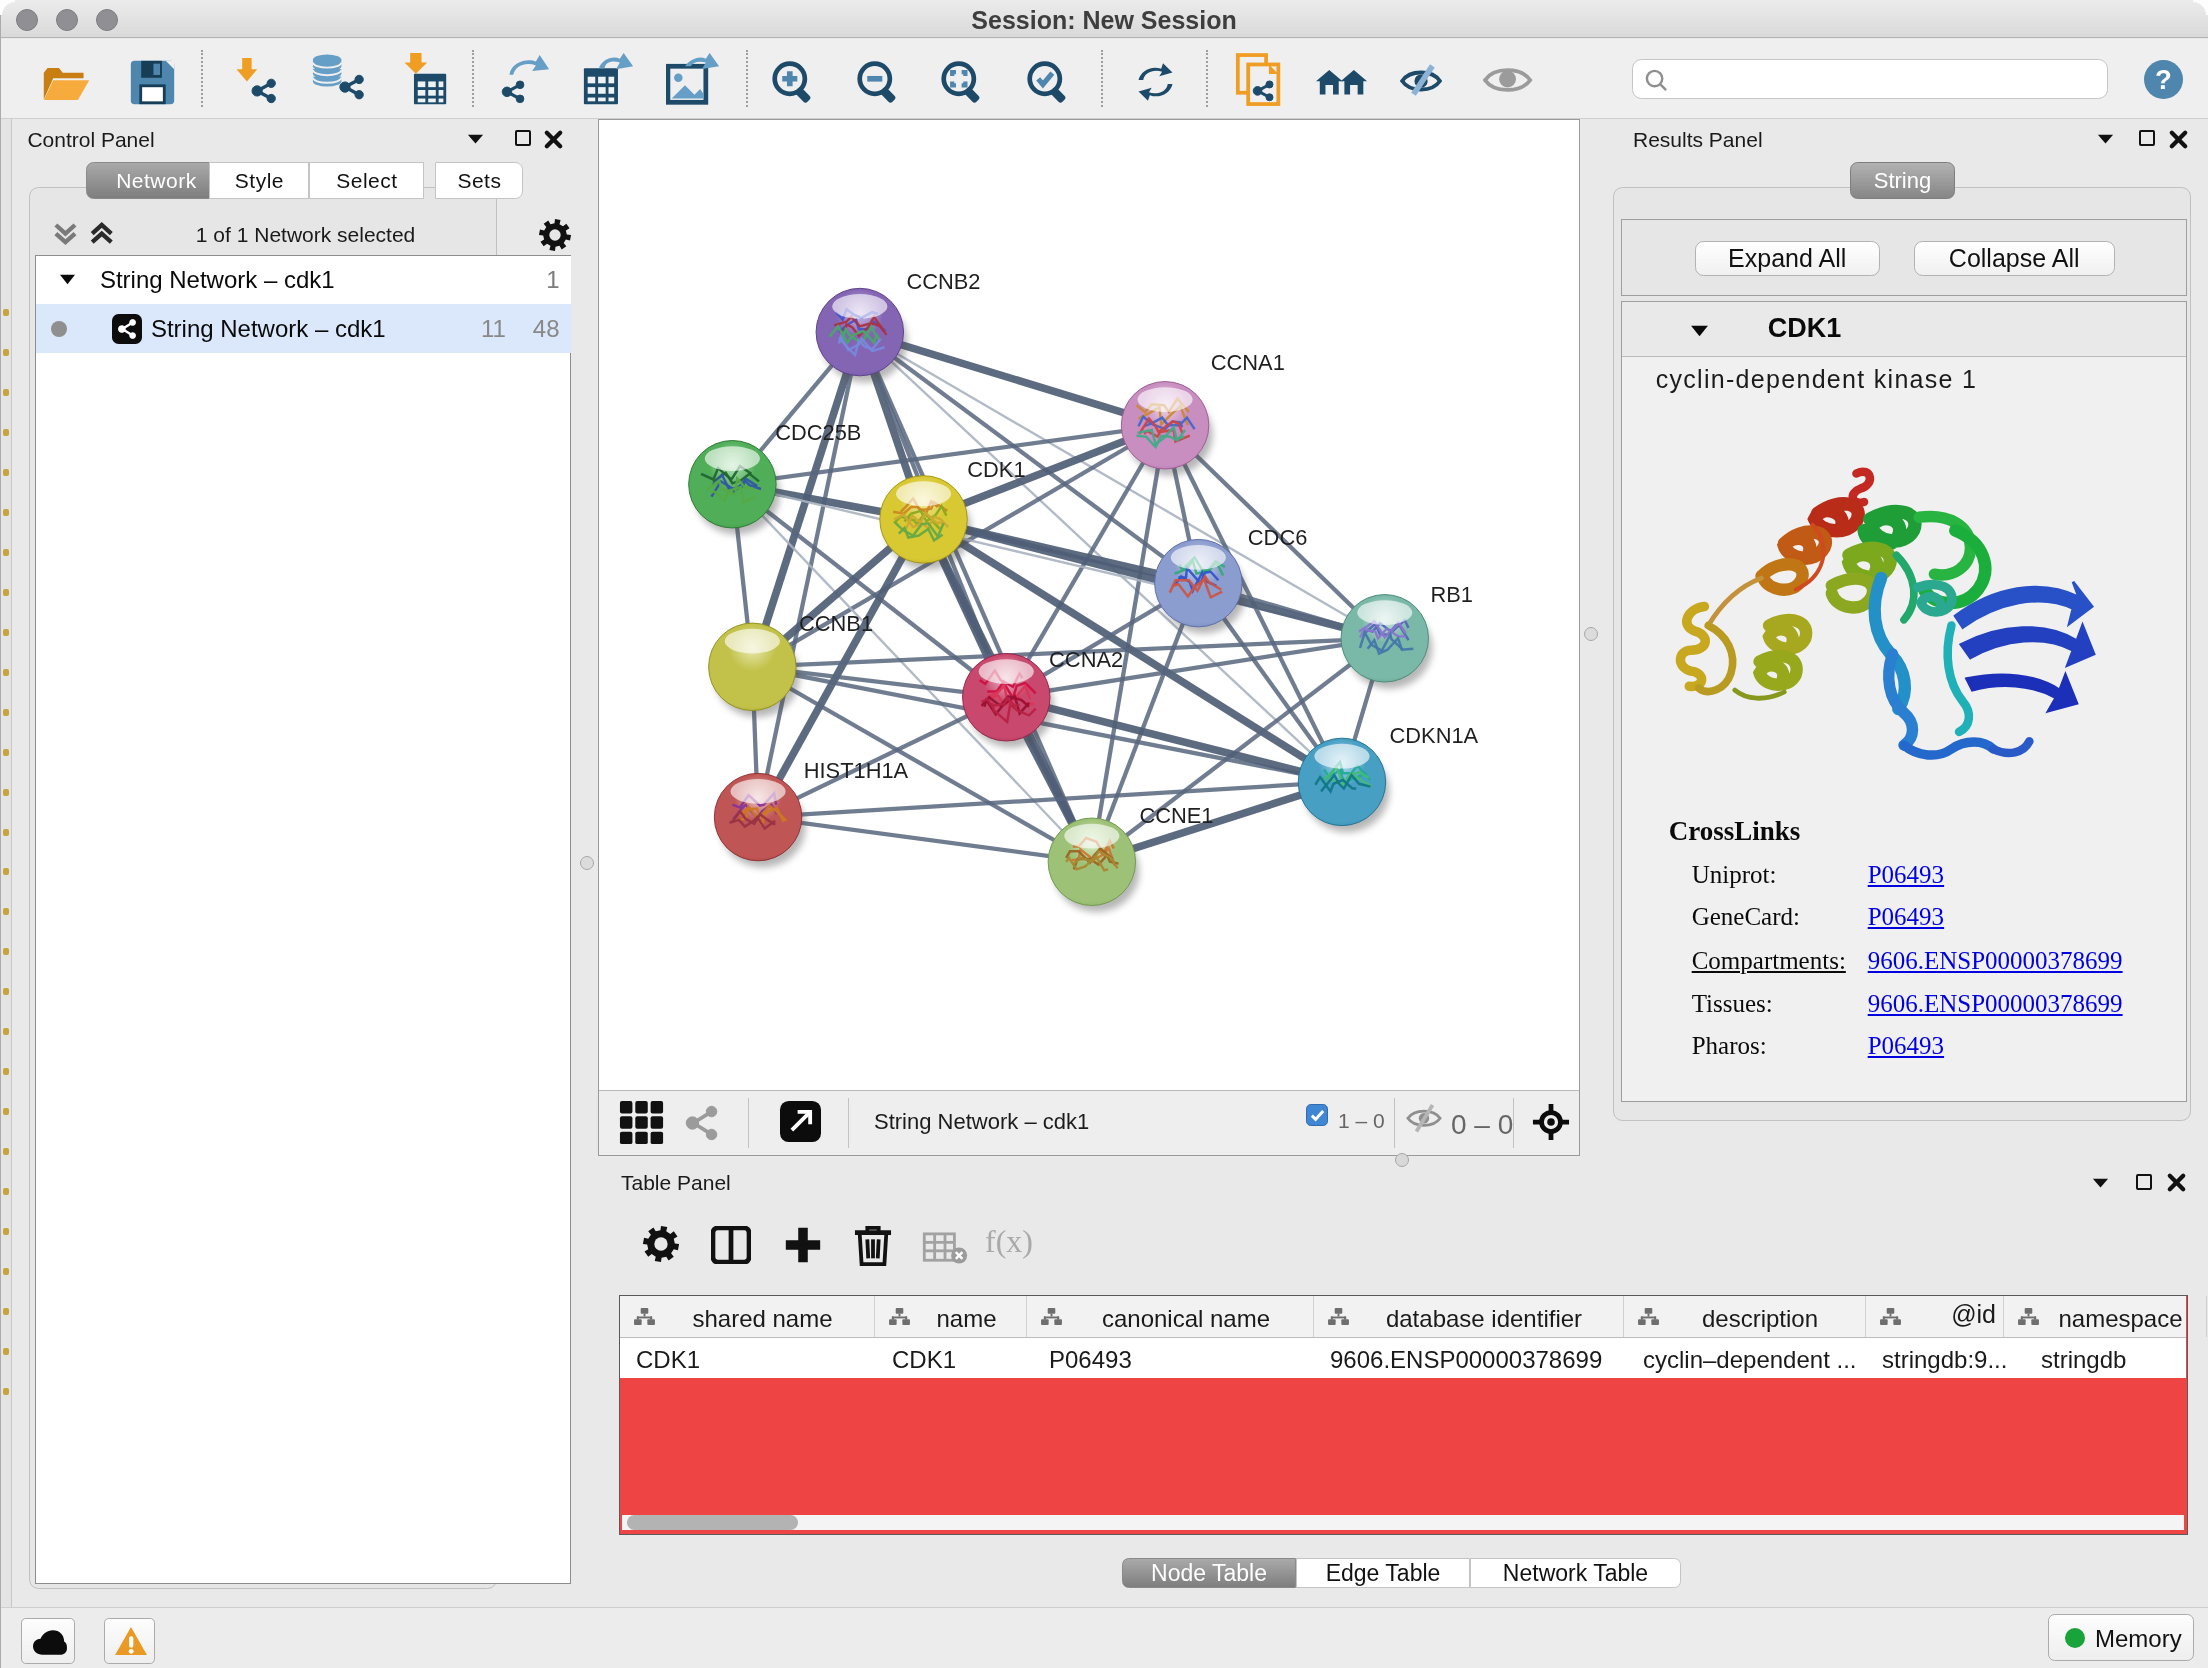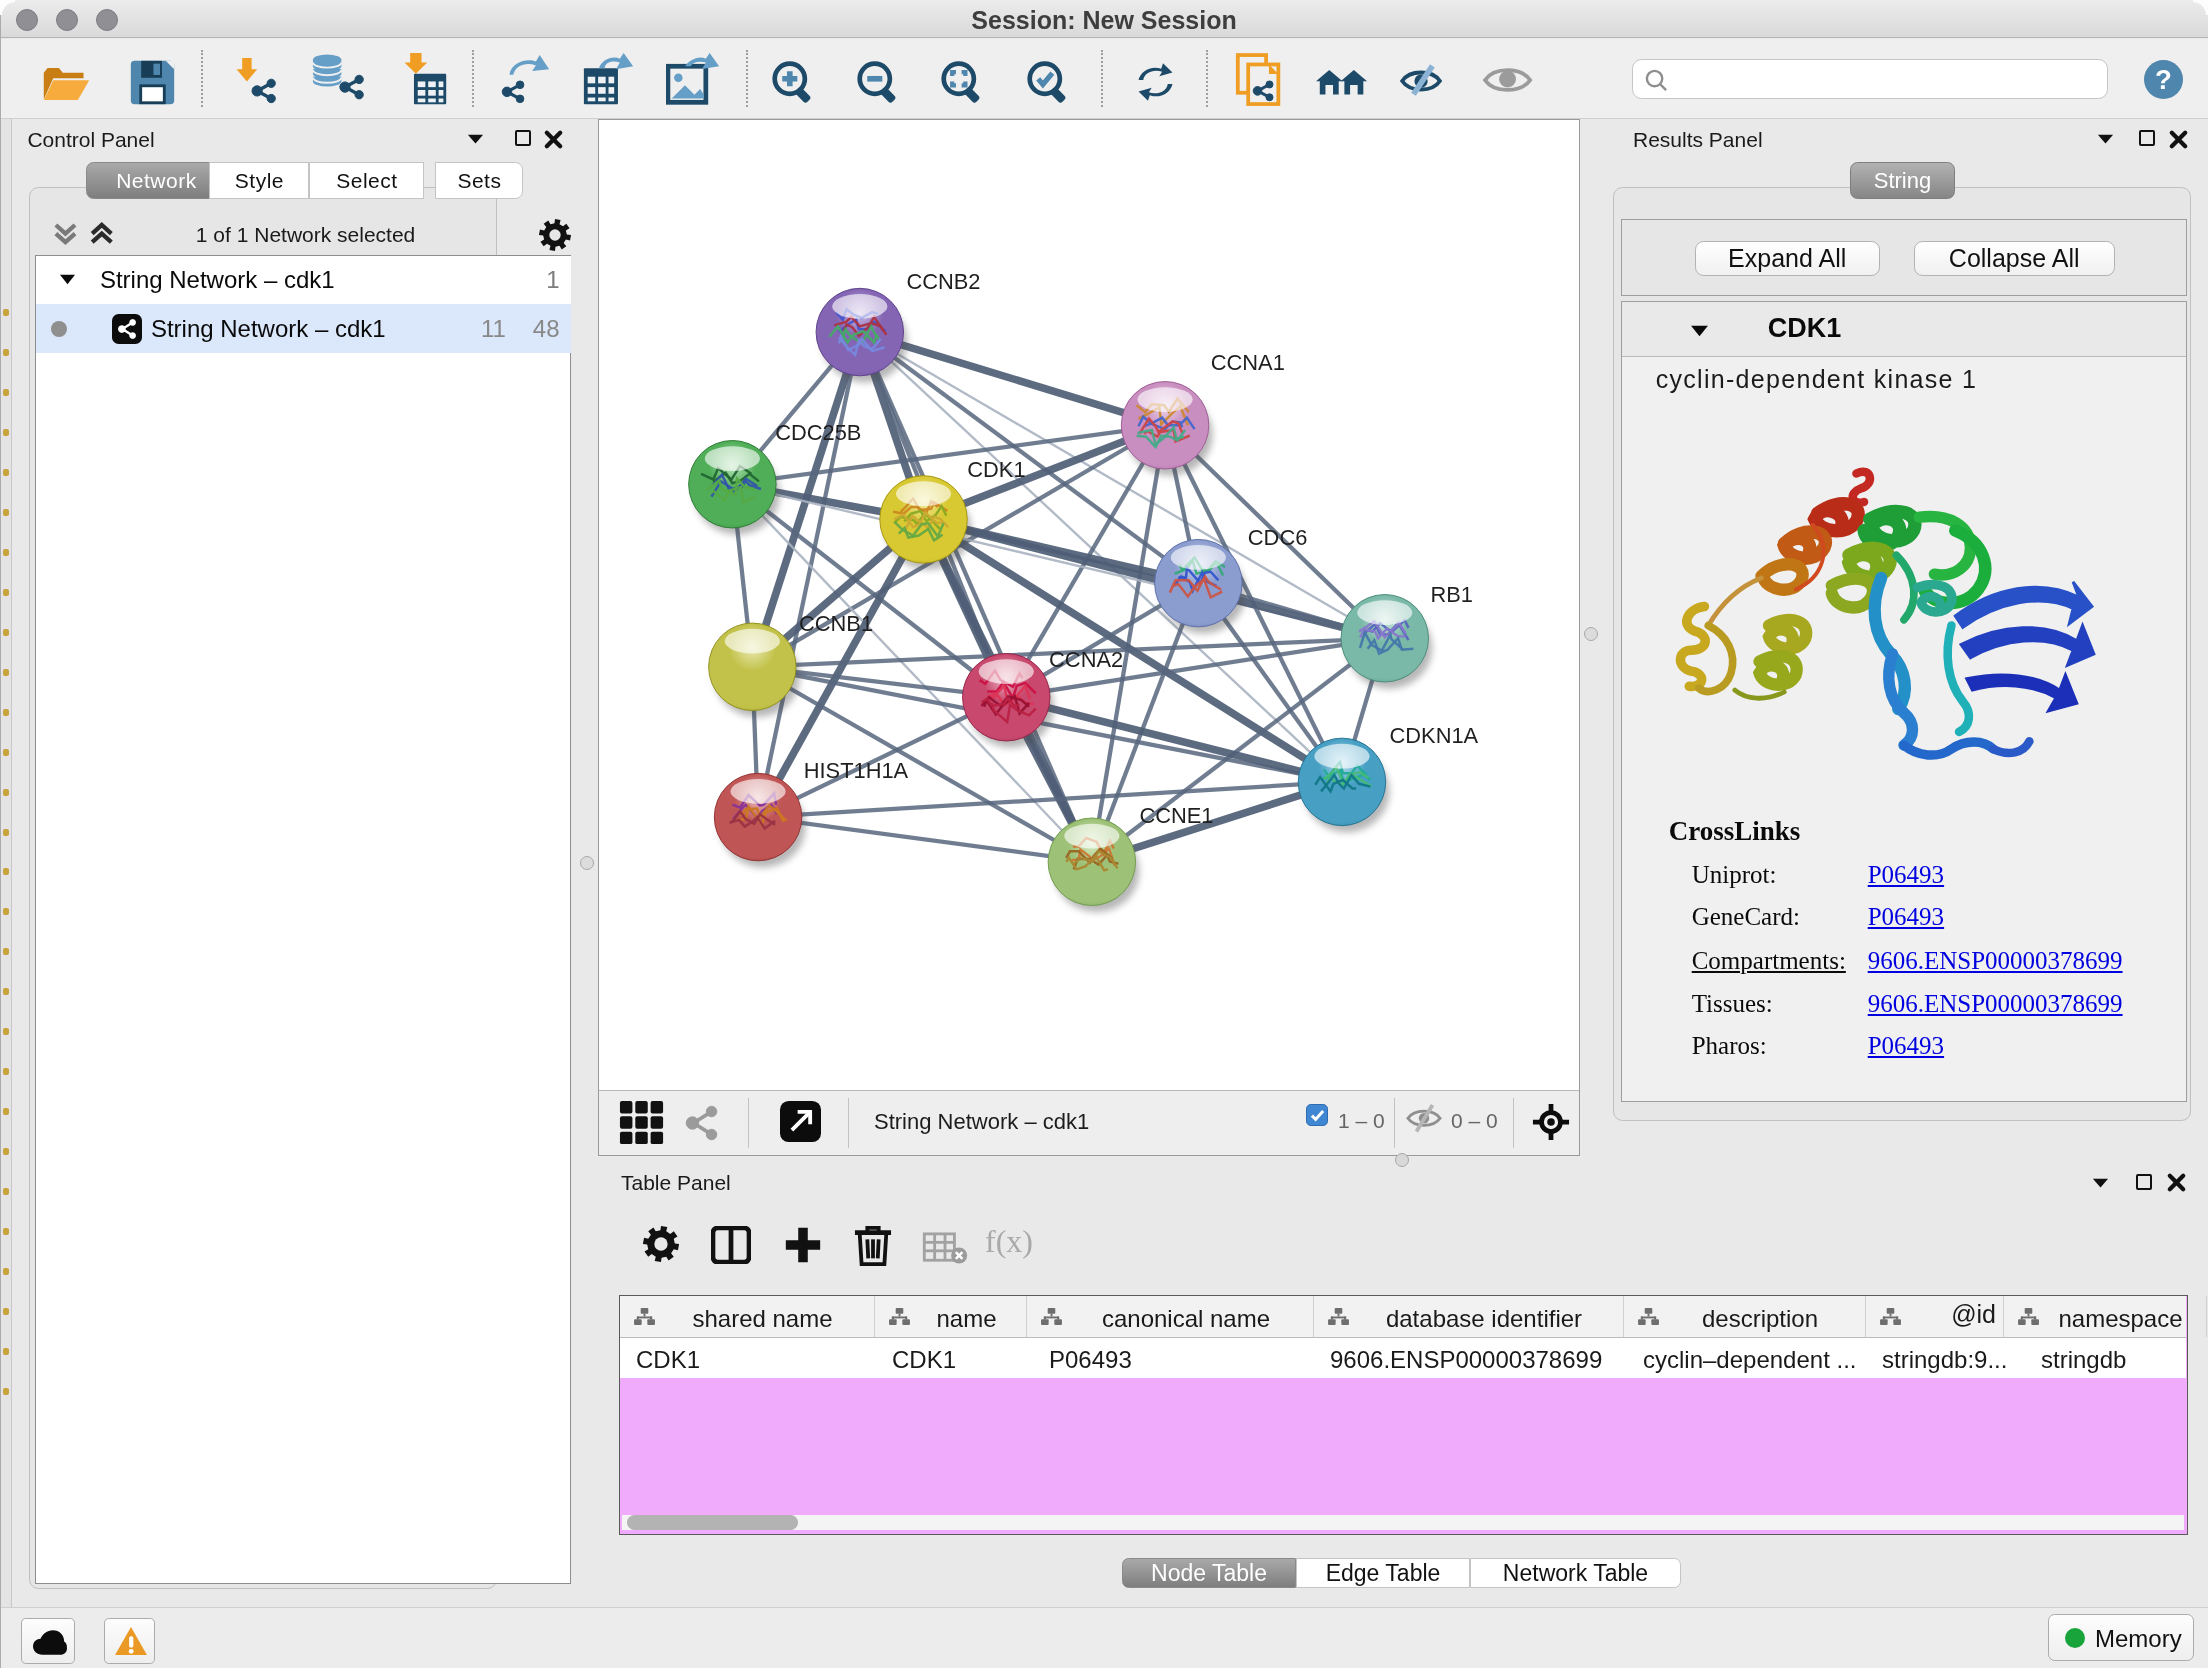--- a/index.html
+++ b/index.html
@@ -570,21 +570,21 @@
           <path d="M2 7 L6 11 L14 2" stroke="#fff" stroke-width="3.2" fill="none"></path>
         </svg>
       </div>
 <div class="abs" style="left:739px;top:18px;font-size:21px;color:#666;">1 – 0</div>
 <div class="abs" style="left:795px;top:6.7px;height:50px;border-left:1px solid #c2c2c2;"></div>
 <svg class="abs" style="left:807px;top:13.3px" width="36" height="28.5" viewBox="0 0 38 30">
         <path d="M2 15 C9 5 29 5 36 15 C29 25 9 25 2 15 Z" fill="none" stroke="#8f8f8f" stroke-width="3"></path>
         <circle cx="19" cy="15" r="5.5" fill="#8f8f8f"></circle>
         <path d="M28 1 L11 29" stroke="#b5b5b5" stroke-width="4"></path>
       </svg>
-<div class="abs" style="left:852px;top:18px;font-size:21px;color:#666;">0 – 0</div>
+<div class="abs" style="left:852px;top:18px;font-size:28px;color:#666;">0 – 0</div>
 <div class="abs" style="left:914px;top:6.7px;height:50px;border-left:1px solid #c2c2c2;"></div>
 <svg class="abs" style="left:933px;top:12.4px" width="38" height="38" viewBox="0 0 40 40">
         <g stroke="#0c0c0c" fill="none">
           <circle cx="20" cy="20" r="10" stroke-width="5"></circle>
           <path d="M20 1 V12 M20 28 V39 M1 20 H12 M28 20 H39" stroke-width="5"></path>
         </g>
         <circle cx="20" cy="20" r="4" fill="#0c0c0c"></circle>
       </svg>
 </div>
     <div class="abs" style="left:-19px;top:736px;width:14.3px;height:14.3px;border-radius:50%;background:#dcdcdc;border:1px solid #a8a8a8;z-index:5;"></div>
@@ -693,21 +693,21 @@
         <rect x="2" y="2" width="32" height="28"></rect>
         <line x1="2" y1="11" x2="34" y2="11"></line>
         <line x1="2" y1="20" x2="34" y2="20"></line>
         <line x1="13" y1="2" x2="13" y2="30"></line>
         <line x1="24" y1="2" x2="24" y2="30"></line>
       </g>
       <circle cx="39" cy="25" r="8.5" fill="#9b9b9b"></circle>
       <path d="M35.5 21.5 L42.5 28.5 M42.5 21.5 L35.5 28.5" stroke="#fff" stroke-width="2.6"></path>
     </svg>
 <div class="abs" style="left:387px;top:67px;font-family:'Liberation Serif',serif;font-size:32px;color:#a9a9a9;">f(x)</div>
-<div class="abs" style="left:21px;top:139px;width:1569px;height:240px;background:#f0abfc;border:1.9px solid #5a5a5a;">
+<div class="abs" style="left:21px;top:139px;width:1569px;height:240px;background:#ef4444;border:1.9px solid #5a5a5a;">
   <div class="abs" style="left:0;top:0;width:1566px;height:42px;background:#f2f2f2;border-bottom:1px solid #bcbcbc;">
         <div class="abs" style="left:0px;top:0;width:255px;height:41px;border-right:1px solid #d0d0d0;">
 <svg class="abs" style="left:13.3px;top:10.5px" width="23" height="19" viewBox="0 0 24 20">
             <g fill="#6e6e6e">
               <rect x="8" y="1" width="8" height="6" rx="1"></rect>
               <rect x="1" y="13" width="8" height="6" rx="1"></rect>
               <rect x="15" y="13" width="8" height="6" rx="1"></rect>
               <path d="M11 7 h2 v3 h-2 Z"></path>
               <path d="M4 13 v-2 h16 v2 h-2 v-2 h-12 v2 Z"></path>
               <rect x="4" y="10" width="16" height="2"></rect>

